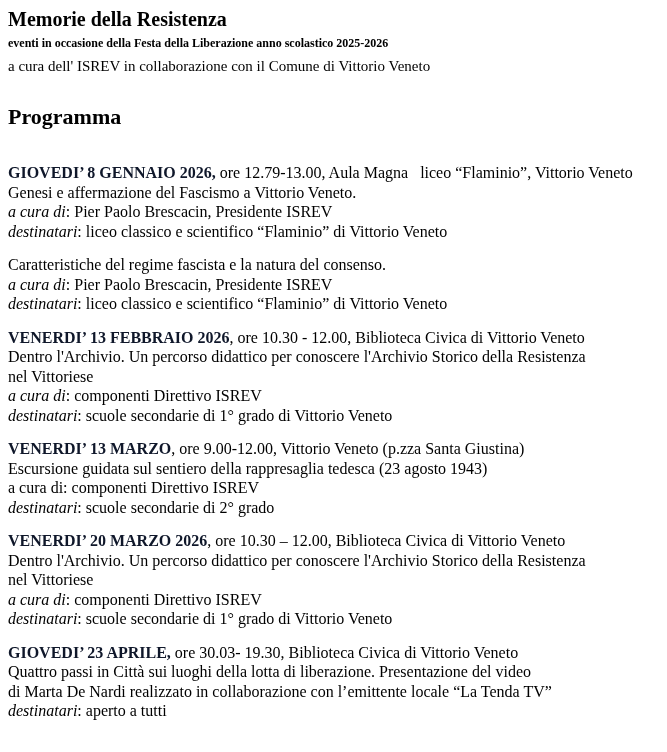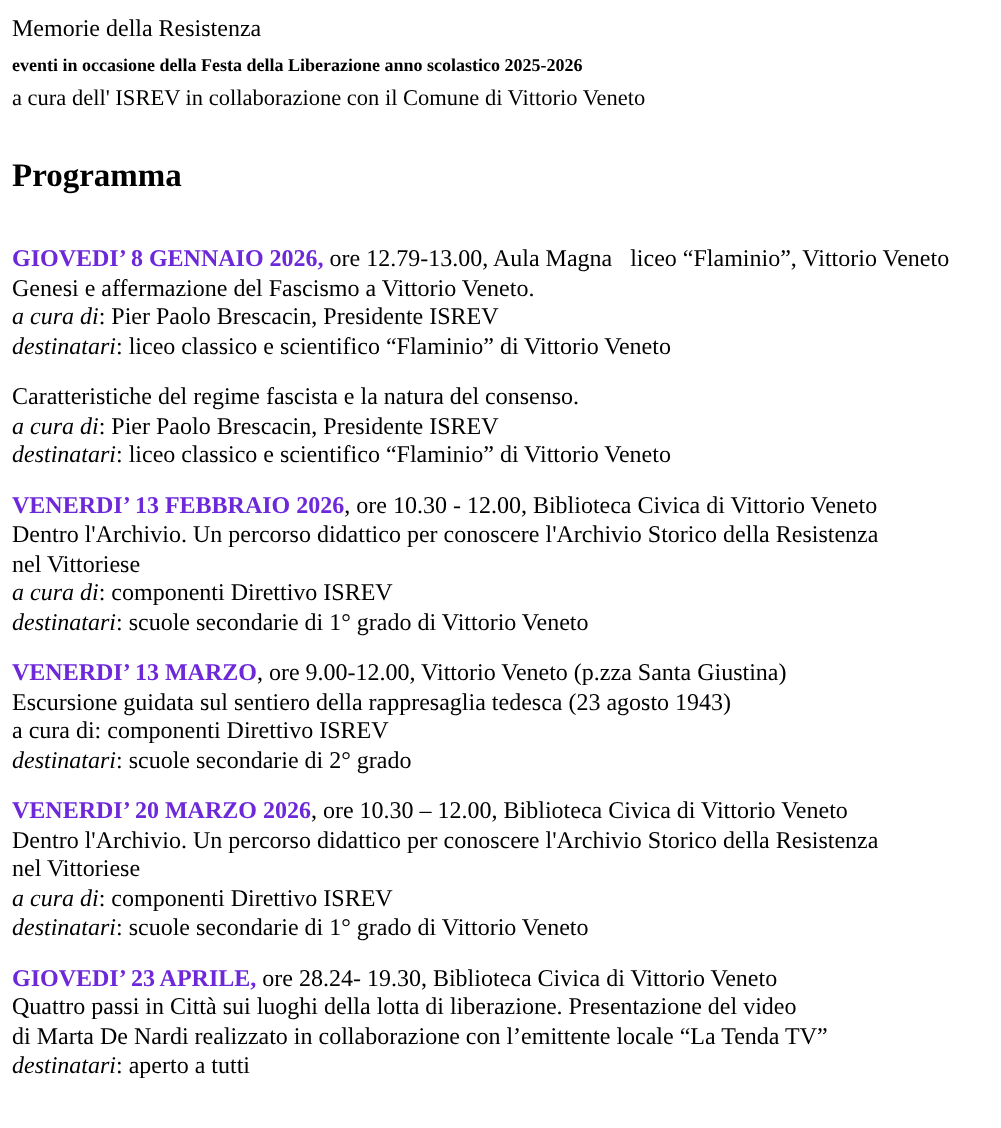--- a/index.html
+++ b/index.html
@@ -11,22 +11,22 @@
     width: 667px;
     height: 752px;
     box-sizing: border-box;
     padding: 7px 6px 0 8px;
     font-family: "Liberation Serif", "DejaVu Serif", serif;
     font-size: 16px;
     color: #000000;
     overflow: hidden;
   }
   .doc-title {
-    font-size: 16px;
-    font-weight: normal;
+    font-size: 20px;
+    font-weight: bold;
     line-height: 25px;
     margin: 0;
   }
   .doc-subtitle {
     font-size: 12px;
     font-weight: bold;
     line-height: 23px;
     margin: 0;
   }
   .doc-byline {
@@ -47,21 +47,21 @@
     margin: 0 0 14px 0;
   }
   .line {
     margin: 0;
     line-height: 19.5px;
   }
   .date-line {
     white-space: pre-wrap;
   }
   .date-red {
-    color: #6d28d9;
+    color: #0f172a;
     font-weight: bold;
   }
   .title-line {
     font-weight: normal;
     white-space: pre-wrap;
   }
   .italic {
     font-style: italic;
   }
 </style>
@@ -107,19 +107,19 @@
 
   <article class="event">
     <p class="line date-line"><span class="date-red">VENERDI’ 20 MARZO 2026</span><span>, ore 10.30 – 12.00, Biblioteca Civica di Vittorio Veneto</span></p>
     <p class="line title-line">Dentro l'Archivio. Un percorso didattico per conoscere l'Archivio Storico della Resistenza
 nel Vittoriese</p>
     <p class="line"><span class="italic">a cura di</span><span>: componenti Direttivo ISREV</span></p>
     <p class="line"><span class="italic">destinatari</span><span>: scuole secondarie di 1° grado di Vittorio Veneto</span></p>
   </article>
 
   <article class="event">
-    <p class="line date-line"><span class="date-red">GIOVEDI’ 23 APRILE,</span><span> ore 28.24- 19.30, Biblioteca Civica di Vittorio Veneto</span></p>
+    <p class="line date-line"><span class="date-red">GIOVEDI’ 23 APRILE,</span><span> ore 30.03- 19.30, Biblioteca Civica di Vittorio Veneto</span></p>
     <p class="line title-line">Quattro passi in Città sui luoghi della lotta di liberazione. Presentazione del video
 di Marta De Nardi realizzato in collaborazione con l’emittente locale “La Tenda TV”</p>
     <p class="line"><span class="italic">destinatari</span><span>: aperto a tutti</span></p>
   </article>
 
 </main>
 
 </body></html>

